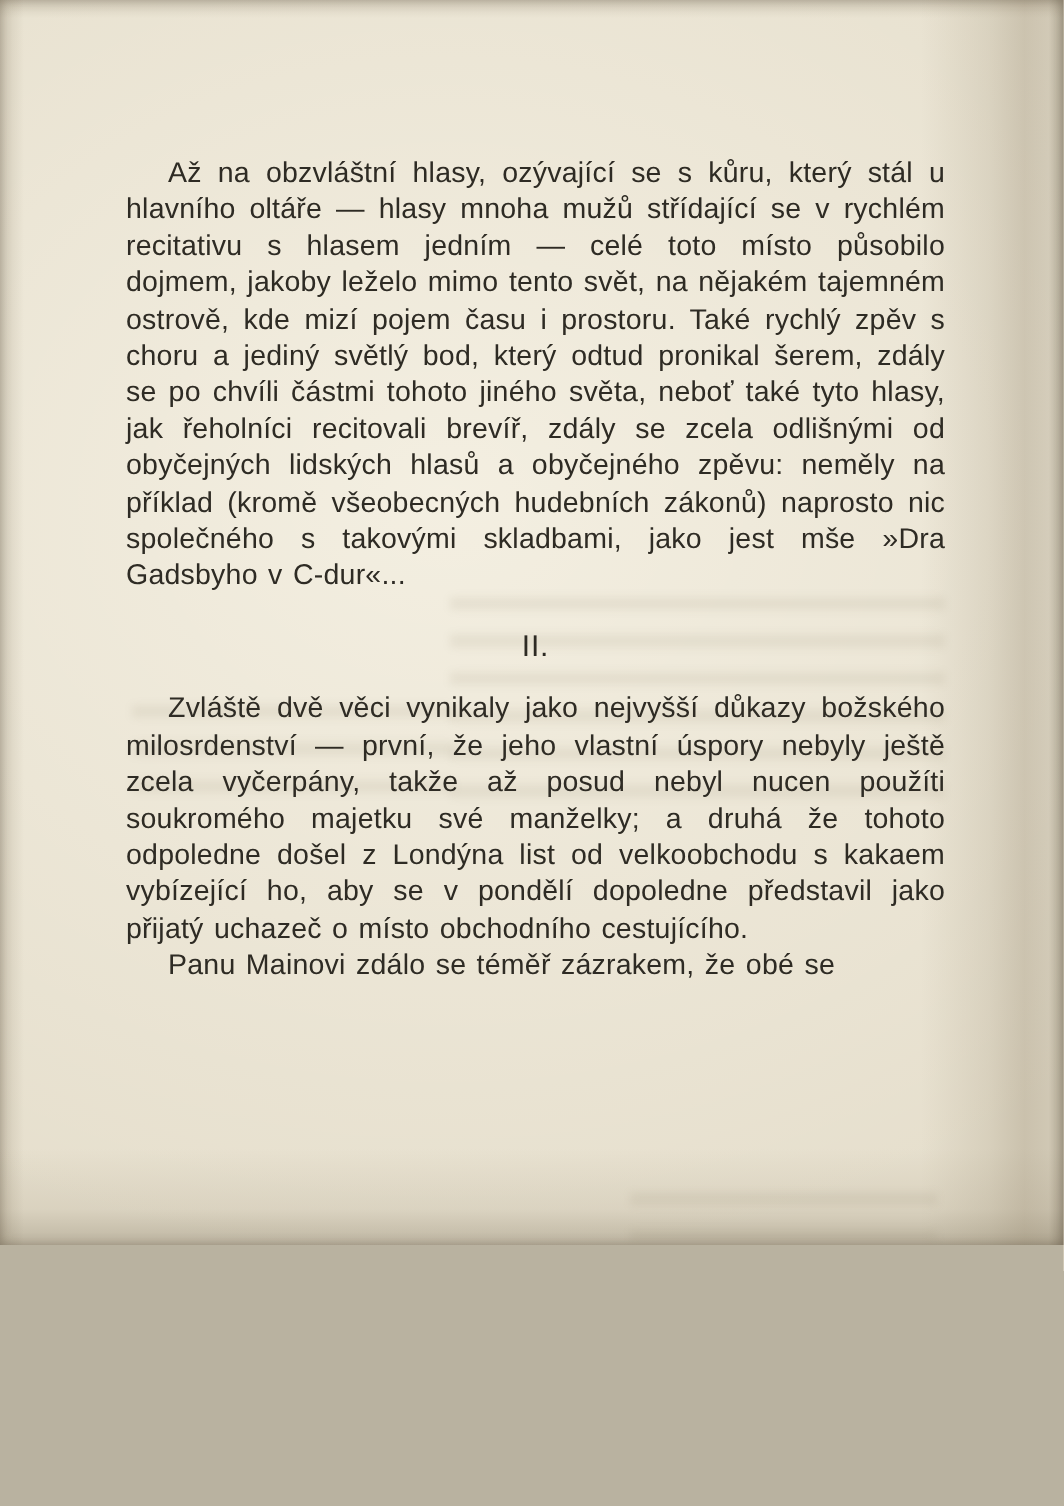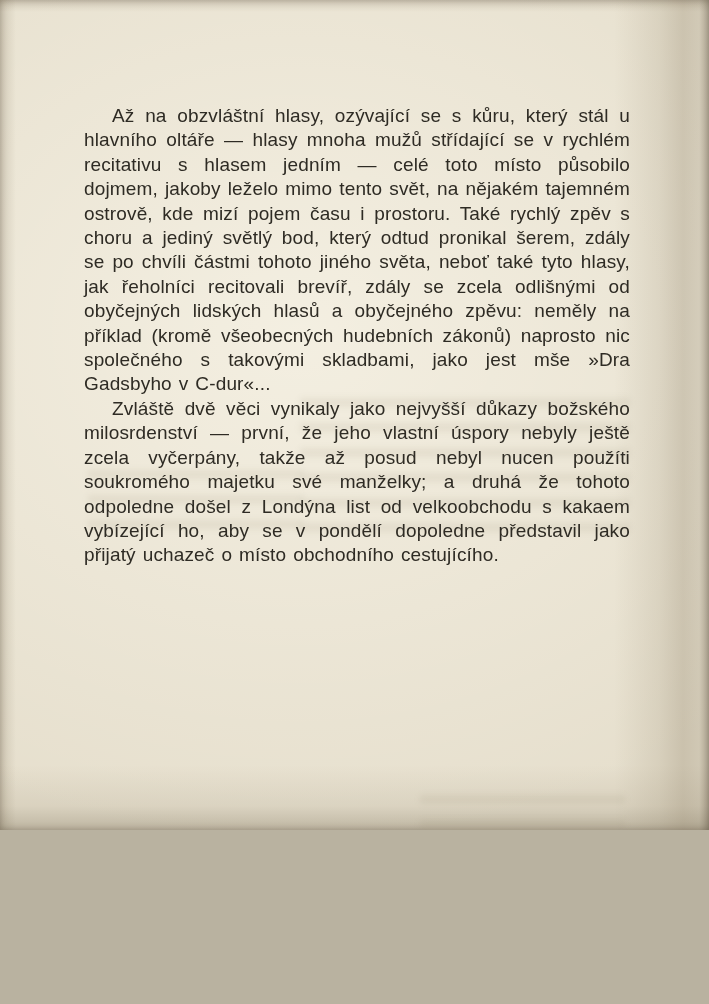--- a/index.html
+++ b/index.html
@@ -98,21 +98,23 @@
 <div class="scan">
 
   <div class="bleed bleed-1"></div>
   <div class="bleed bleed-2"></div>
   <div class="bleed bleed-3"></div>
 
   <div class="text-block">
     <p class="para">Až na obzvláštní hlasy, ozývající se s kůru, který stál u hlavního oltáře — hlasy mnoha mužů střídající se v rychlém recitativu s hlasem jedním — celé toto místo působilo dojmem, jakoby leželo mimo tento svět, na nějakém tajemném ostrově, kde mizí pojem času i prostoru. Také rychlý zpěv s choru a jediný světlý bod, který odtud pronikal šerem, zdály se po chvíli částmi tohoto jiného světa, neboť také tyto hlasy, jak řeholníci recitovali brevíř, zdály se zcela odlišnými od obyčejných lidských hlasů a obyčejného zpěvu: neměly na příklad (kromě všeobecných hudebních zákonů) naprosto nic společného s takovými skladbami, jako jest mše »Dra Gadsbyho v C-dur«...</p>
 
 
+    <h2 class="section-heading">II.</h2>
 
 
     <p class="para">Zvláště dvě věci vynikaly jako nejvyšší důkazy božského milosrdenství — první, že jeho vlastní úspory nebyly ještě zcela vyčerpány, takže až posud nebyl nucen použíti soukromého majetku své manželky; a druhá že tohoto odpoledne došel z Londýna list od velkoobchodu s kakaem vybízející ho, aby se v pondělí dopoledne představil jako přijatý uchazeč o místo obchodního cestujícího.</p>
 
+    <p class="para">Panu Mainovi zdálo se téměř zázrakem, že obé se</p>
   </div>
 
   <div class="page-number">372</div>
 
 </div>
 
 </body></html>

